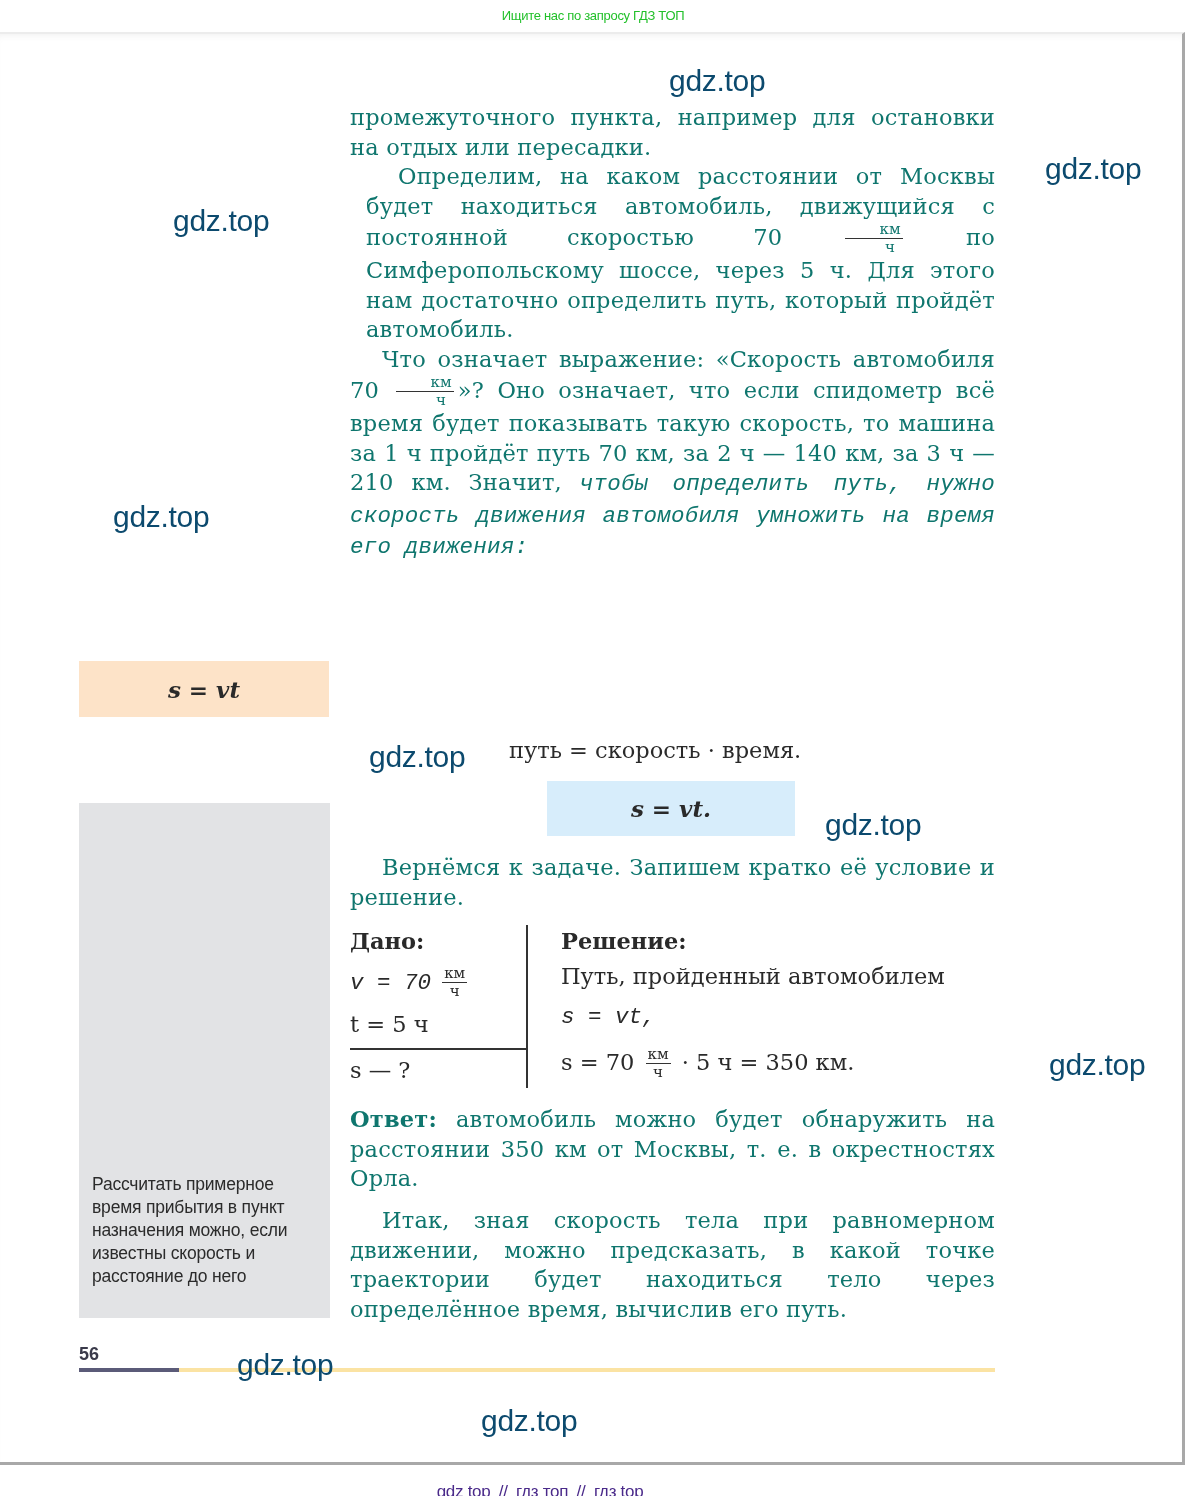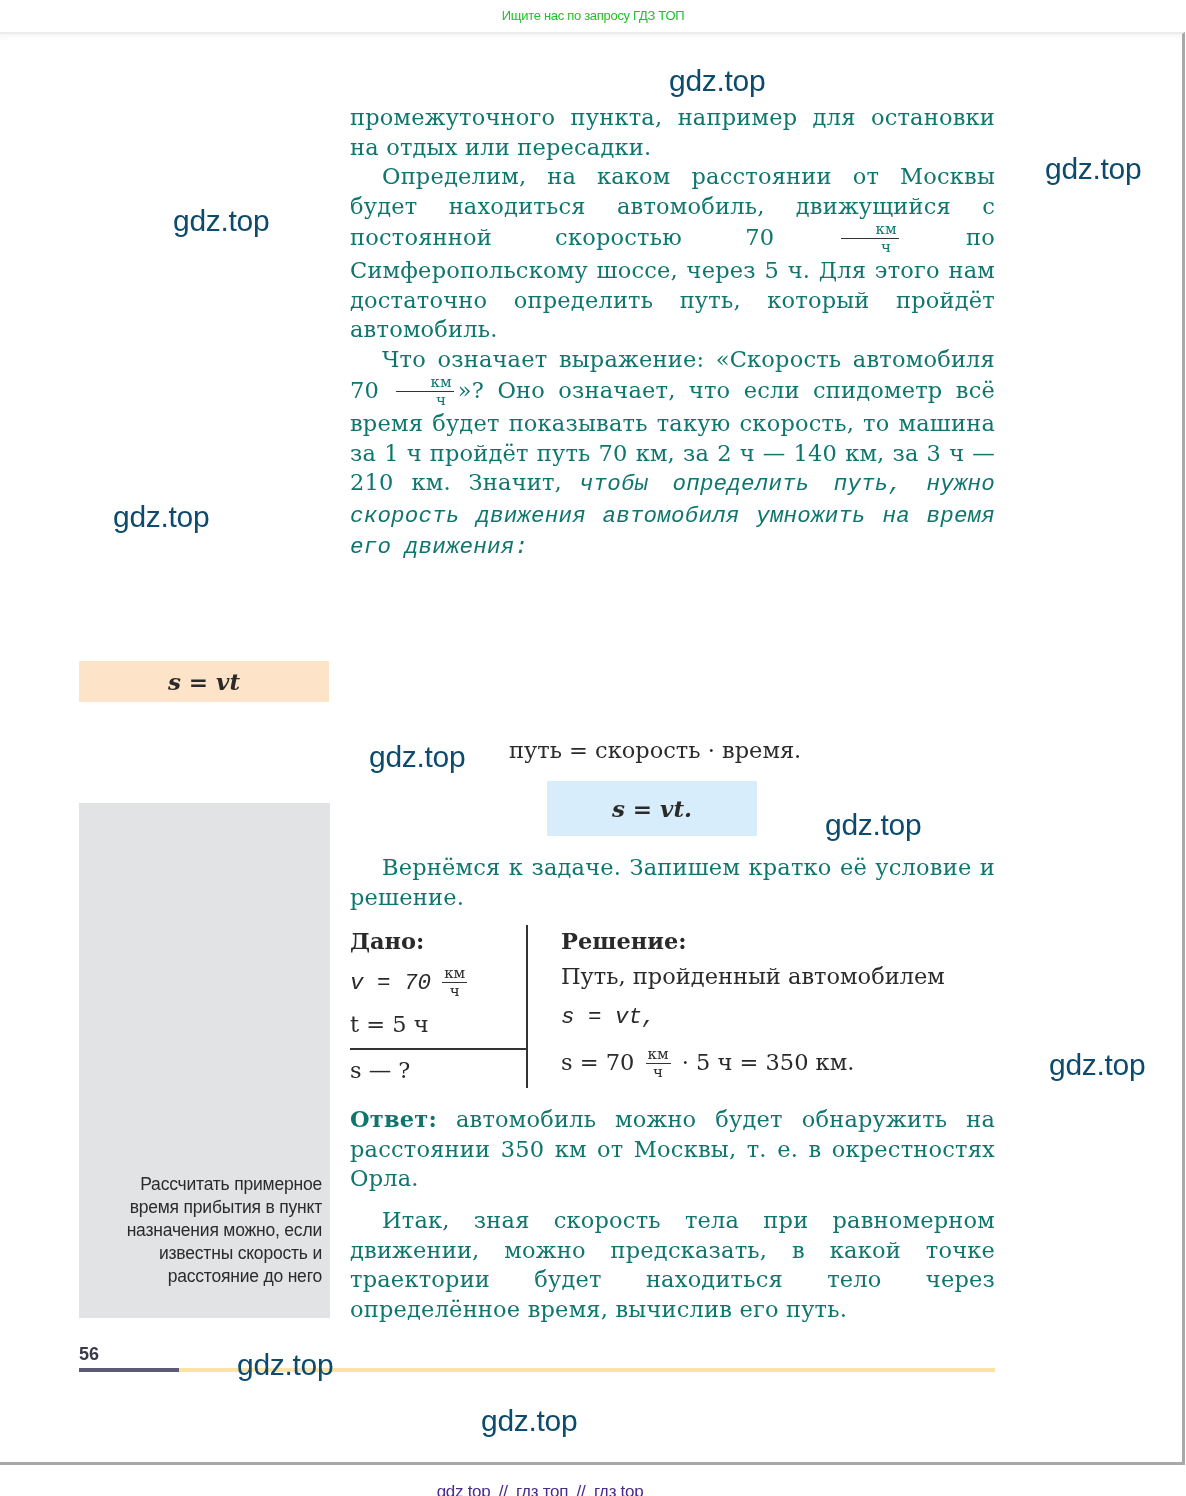--- a/index.html
+++ b/index.html
@@ -45,35 +45,34 @@
     font-size:15px; line-height:17px; margin:0 4px;
   }
   .frac .num { display:block; border-bottom:1.5px solid #333; padding:0 2px; }
   .frac .den { display:block; }
 
   .formula-box {
     position:absolute; display:flex; align-items:center; justify-content:center;
     font-family:"DejaVu Serif", serif; font-style:italic; font-weight:bold;
     font-size:23px; color:#2a2a2a;
   }
-  .formula-orange { left:79px; top:661px; width:250px; height:41px; background:#fde3c8; }
-  .formula-blue { left:547px; top:781px; width:210px; height:55px; background:#d7edfb; }
+  .formula-orange { left:79px; top:661px; width:250px; height:56px; background:#fde3c8; }
+  .formula-blue { left:547px; top:781px; width:248px; height:55px; background:#d7edfb; }
 
   .sidebar-photo-box {
     position:absolute; left:79px; top:803px; width:251px; height:515px; background:#e2e3e5;
   }
   .photo {
     position:absolute; left:13px; top:14px; width:224px; height:342px; overflow:hidden;
     background:linear-gradient(180deg,#5e8fd3 0%, #8cb6e6 45%, #b7cfe6 60%);
   }
   .caption {
     position:absolute; left:13px; top:370px; width:230px;
     font-family:"Liberation Sans", sans-serif; font-size:17.5px; line-height:23px; color:#2b2b2b;
     letter-spacing:-0.2px;
-    text-align:right;
   }
 
   .dano-table { position:absolute; left:350px; top:925px; width:645px; height:165px; }
   .dano-left { position:absolute; left:0; top:0; width:176px; height:165px; font-size:22.5px; }
   .dano-vline { position:absolute; left:176px; top:0; width:2px; height:163px; background:#333; }
   .dano-hline { position:absolute; left:0; top:123px; width:177px; height:2px; background:#333; }
   .dano-right { position:absolute; left:211px; top:0; width:440px; font-size:22.5px; }
   .row { position:absolute; white-space:nowrap; }
 
   .wm {
@@ -89,21 +88,21 @@
 </style>
 </head>
 <body>
 
 <div class="top-banner">Ищите нас по запросу ГДЗ ТОП</div>
 
 <div class="page-frame"></div>
 
 <div class="col" style="top:103px;">
   <p>промежуточного пункта, например для остановки на отдых или пересадки.</p>
-  <p class="indent" style="line-height:29.5px;">
+  <p class="indent" style="line-height:29.5px;margin-left:16px;">
     <span>Определим, на каком расстоянии от Москвы будет находиться автомобиль, движущийся с постоянной скоростью 70</span>
     <span class="frac"><span class="num">км</span><span class="den">ч</span></span>
     <span>по Симферопольскому шоссе, через 5 ч. Для этого нам достаточно определить путь, который пройдёт автомобиль.</span>
   </p>
   <p class="indent">
     <span>Что означает выражение: «Скорость автомобиля 70</span>
     <span class="frac"><span class="num">км</span><span class="den">ч</span></span><span>»? Оно означает, что если спидометр всё время будет показывать такую скорость, то машина за 1 ч пройдёт путь 70 км, за 2 ч — 140 км, за 3 ч — 210 км. Значит,</span>
     <span class="it">чтобы определить путь, нужно скорость движения автомобиля умножить на время его движения:</span>
   </p>
 </div>

